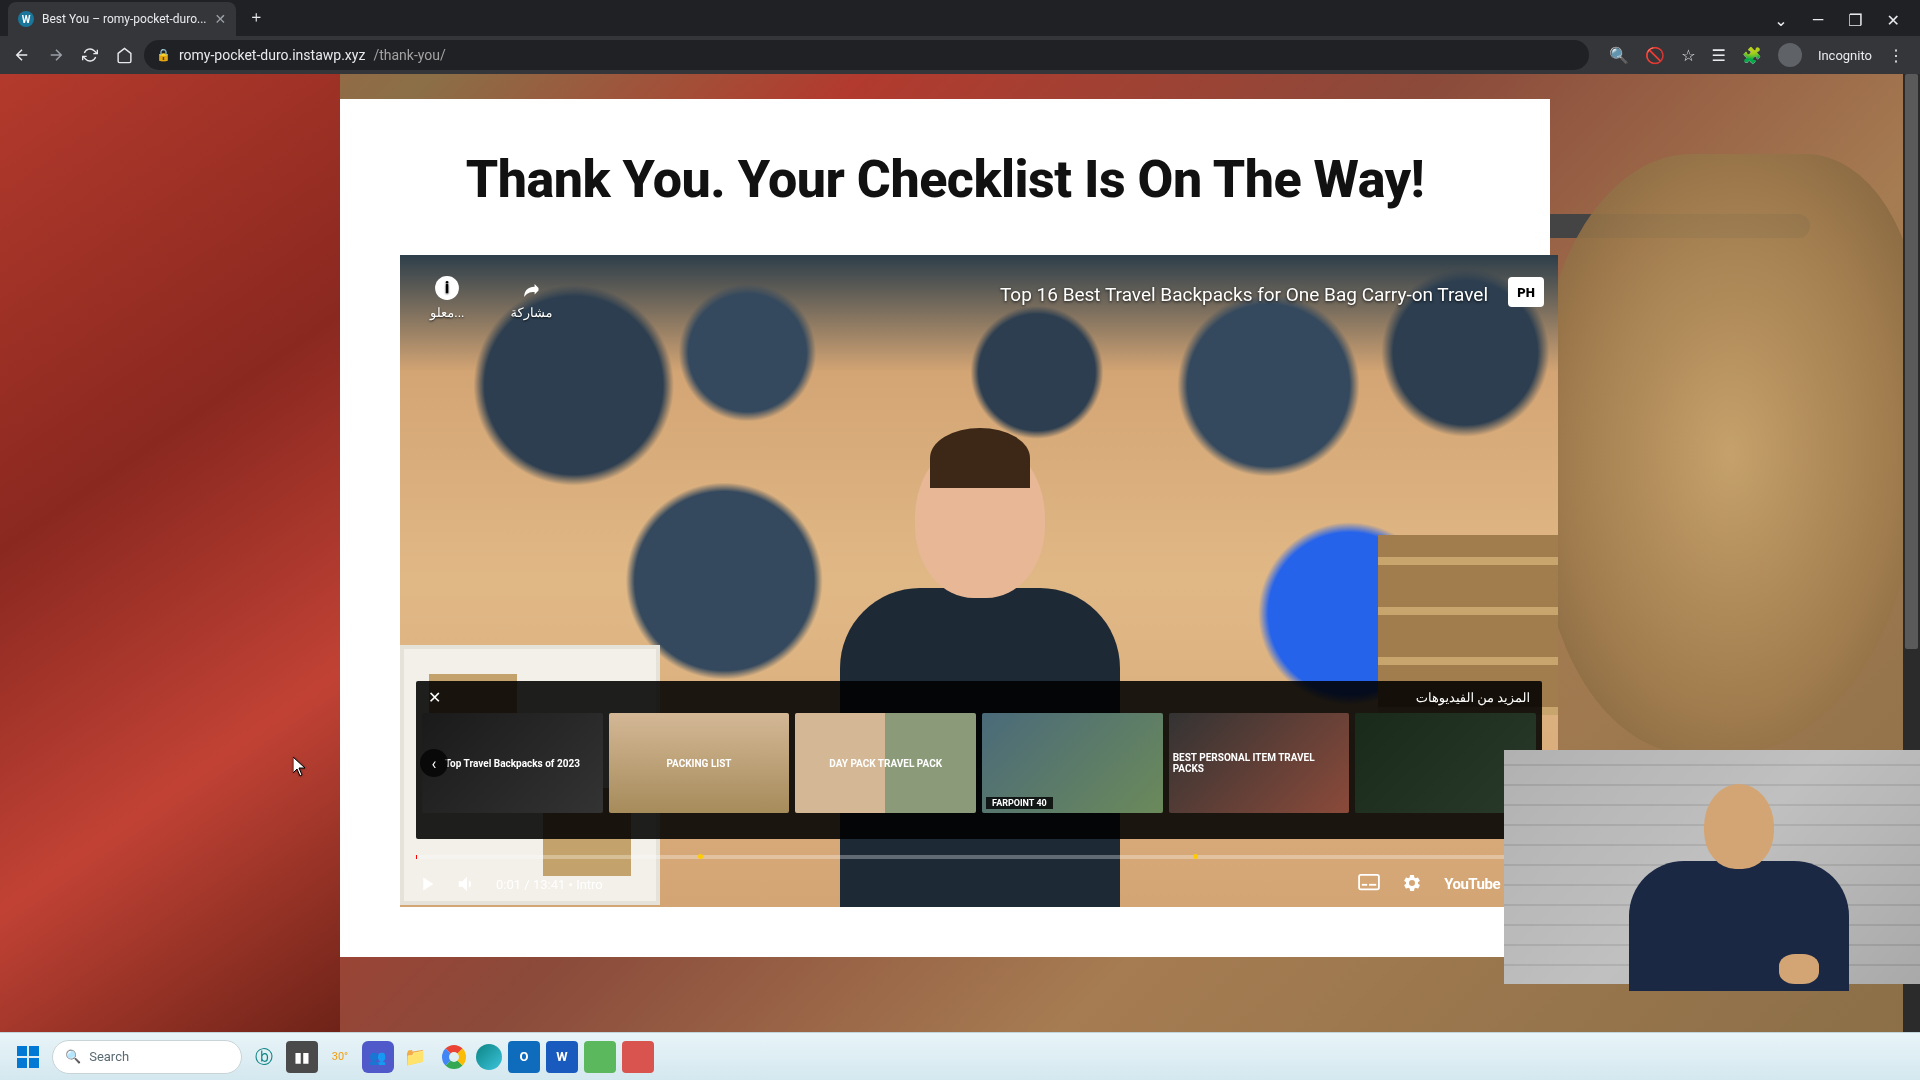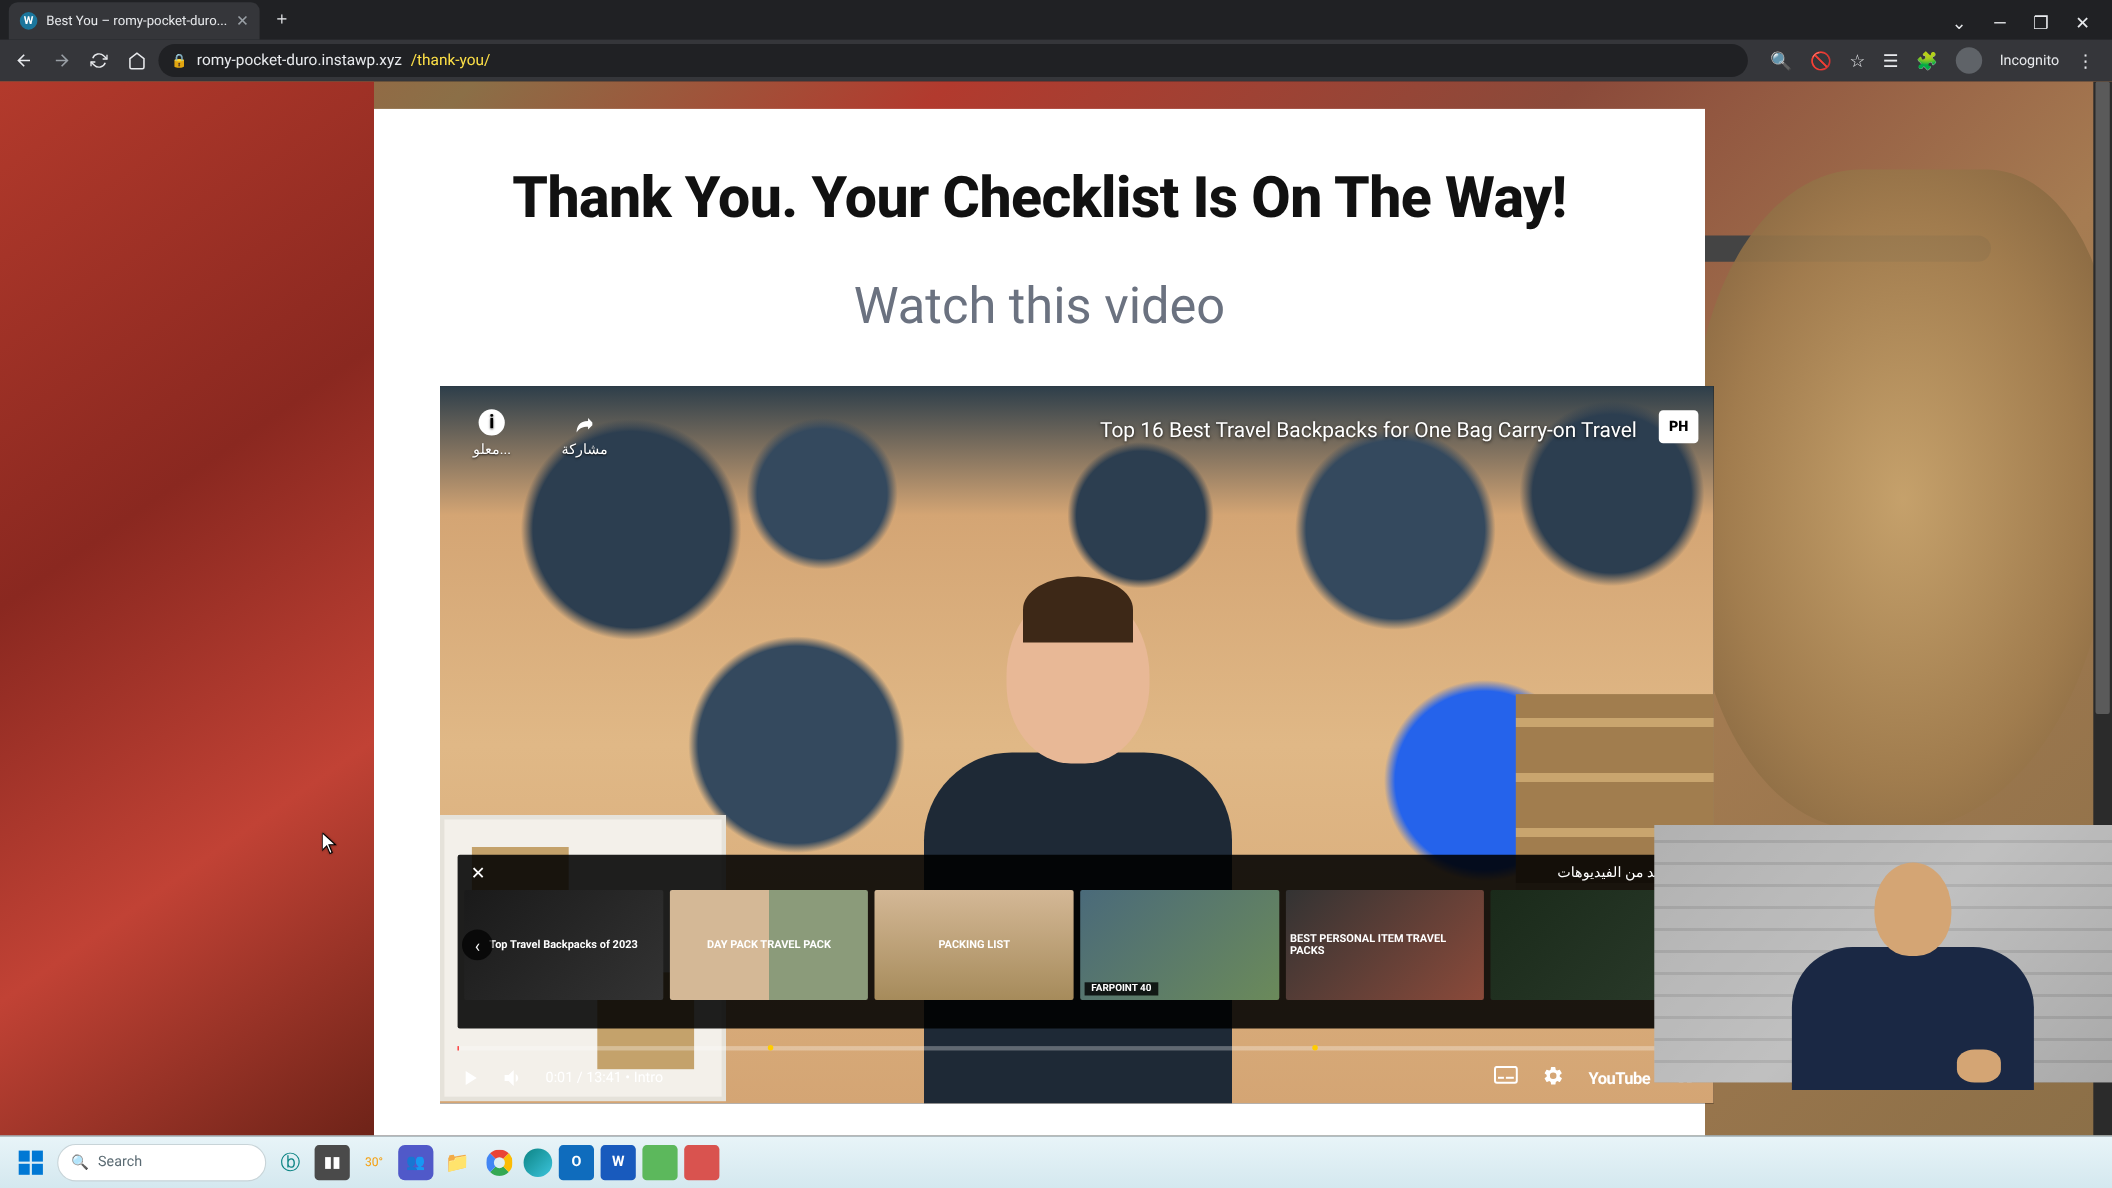--- a/index.html
+++ b/index.html
@@ -12,21 +12,21 @@
 .tab-close { margin-left: auto; color: #9aa0a6; font-size: 14px; }
 .new-tab { color: #e8eaed; font-size: 16px; margin: 0 12px 8px; }
 .win-controls { margin-left: auto; display: flex; align-items: center; gap: 24px; padding: 0 20px 6px; color: #e8eaed; }
 
 
 .addr-bar { height: 38px; background: #35363a; display: flex; align-items: center; padding: 0 8px; gap: 6px; }
 .nav-btn { width: 28px; height: 28px; display: flex; align-items: center; justify-content: center; color: #9aa0a6; border-radius: 50%; }
 .nav-btn.active { color: #e8eaed; }
 .url-box { flex: 1; height: 30px; background: #202124; border-radius: 15px; display: flex; align-items: center; padding: 0 12px; gap: 8px; color: #e8eaed; font-size: 14px; }
 .url-box .lock { font-size: 12px; }
-.url-dim { color: #fde047; }
+.url-dim { color: #a3a3a3; }
 .right-icons { display: flex; align-items: center; gap: 16px; color: #e8eaed; padding: 0 8px 0 14px; }
 .profile-badge { width: 24px; height: 24px; border-radius: 50%; background: #5f6368; }
 .incognito-pill { display: flex; align-items: center; gap: 6px; font-size: 13px; }
 
 
 .viewport { height: calc(100% - 36px - 38px - 48px); background: linear-gradient(135deg,#a85c3e 0%,#8b6f47 15%,#b23a2e 30%,#8b4a3a 50%,#a67c52 70%,#8b6f47 100%); position: relative; overflow: hidden; }
 .bg-red { position: absolute; left: 0; top: 0; width: 340px; height: 100%; background: linear-gradient(145deg,#b33a2c 0%,#8a2820 40%,#c14235 70%,#6e2318 100%); }
 .bg-boot { position: absolute; right: 0; top: 80px; width: 380px; height: 600px; background: radial-gradient(ellipse at center,#c9a56e 0%,#a17d4e 60%,#7a5d3a 100%); border-radius: 40% 30% 50% 40%; opacity: 0.9; }
 .bg-tool { position: absolute; right: 110px; top: 140px; width: 360px; height: 24px; background: #444; border-radius: 12px; }
 
@@ -177,21 +177,20 @@
 <div class="viewport">
   <div class="bg-red"></div>
   <div class="bg-tool"></div>
   <div class="bg-boot"></div>
   <div class="scrollbar-stub">
       <div class="scrollbar-thumb"></div>
     </div>
 
   <div class="content-card">
     <h1 class="headline">Thank You. Your Checklist Is On The Way!</h1>
-    <h2 class="subhead">Watch this video</h2>
 
     <div class="video-player">
       <div class="video-frame">
         <div class="vf-wall"></div>
         <div class="vf-shelf"></div>
         <div class="vf-rshelf"></div>
         <div class="vf-person">
             <div class="vf-head">
               <div class="vf-hair"></div>
             </div>
@@ -220,25 +219,25 @@
       <div class="more-videos">
         <div class="mv-header">
           <span class="mv-close">✕</span>
           <span class="mv-label">المزيد من الفيديوهات</span>
         </div>
         <div class="mv-thumbs">
           <div class="mv-prev">‹</div>
           <div class="mv-thumb t1">
               <span>Top Travel Backpacks of 2023</span>
             </div>
+          <div class="mv-thumb t3">
+              <span>PACKING LIST</span>
+            </div>
           <div class="mv-thumb t2">
               <span>DAY PACK  TRAVEL PACK</span>
-            </div>
-          <div class="mv-thumb t3">
-              <span>PACKING LIST</span>
             </div>
           <div class="mv-thumb t4">
               <span class="mv-badge">FARPOINT 40</span>
             </div>
           <div class="mv-thumb t5">
               <span>BEST PERSONAL ITEM TRAVEL PACKS</span>
             </div>
           <div class="mv-thumb t6">
               <span></span>
             </div>

